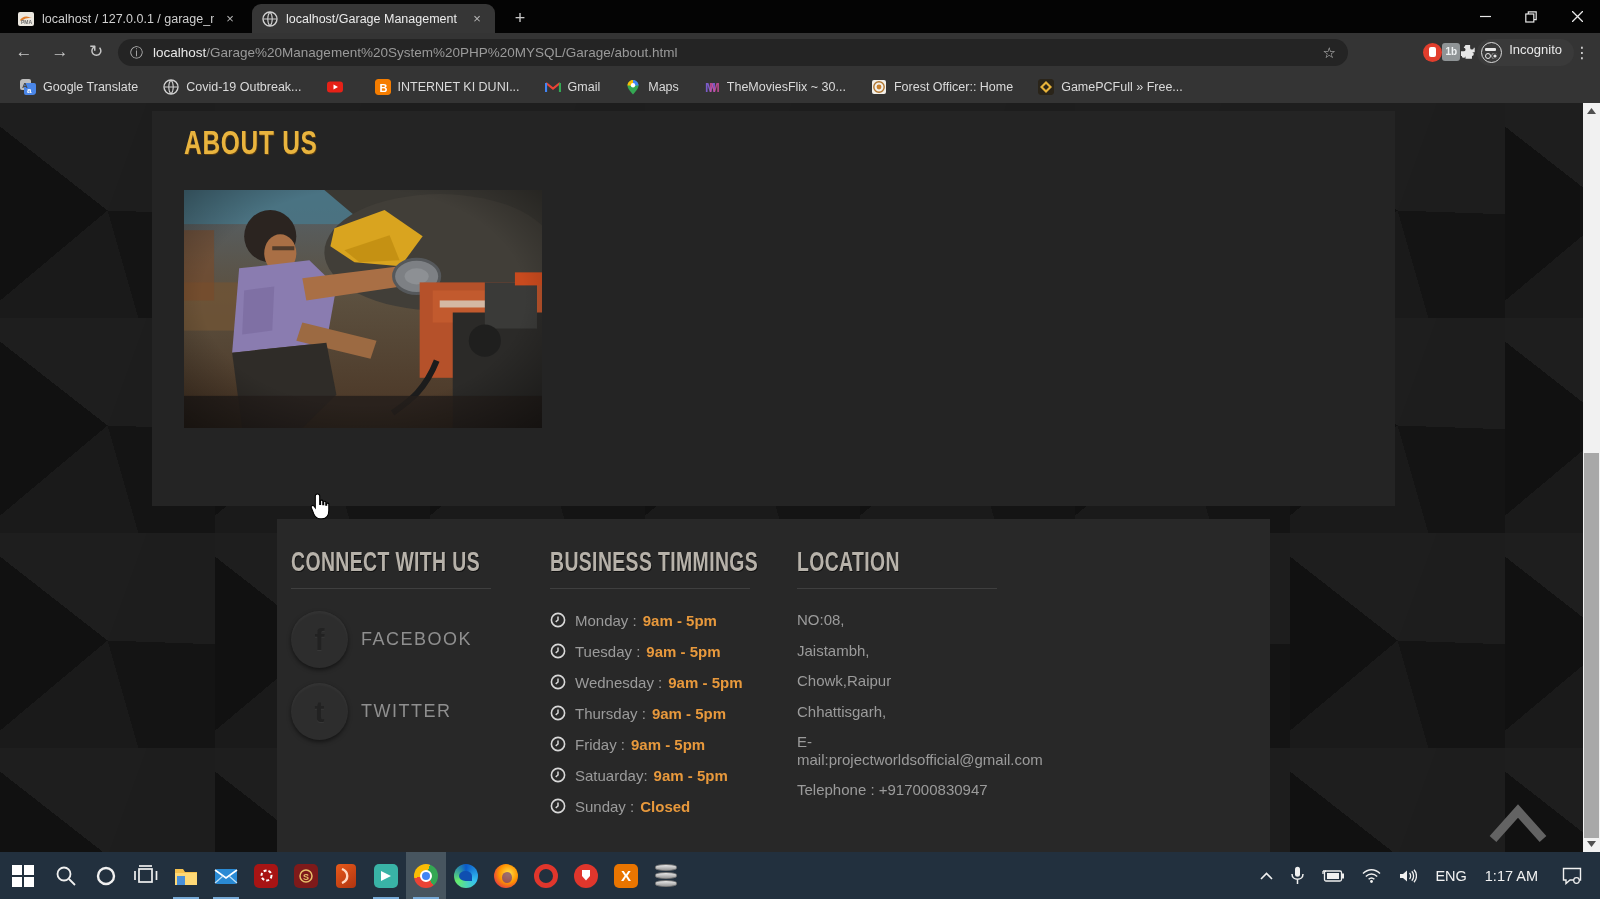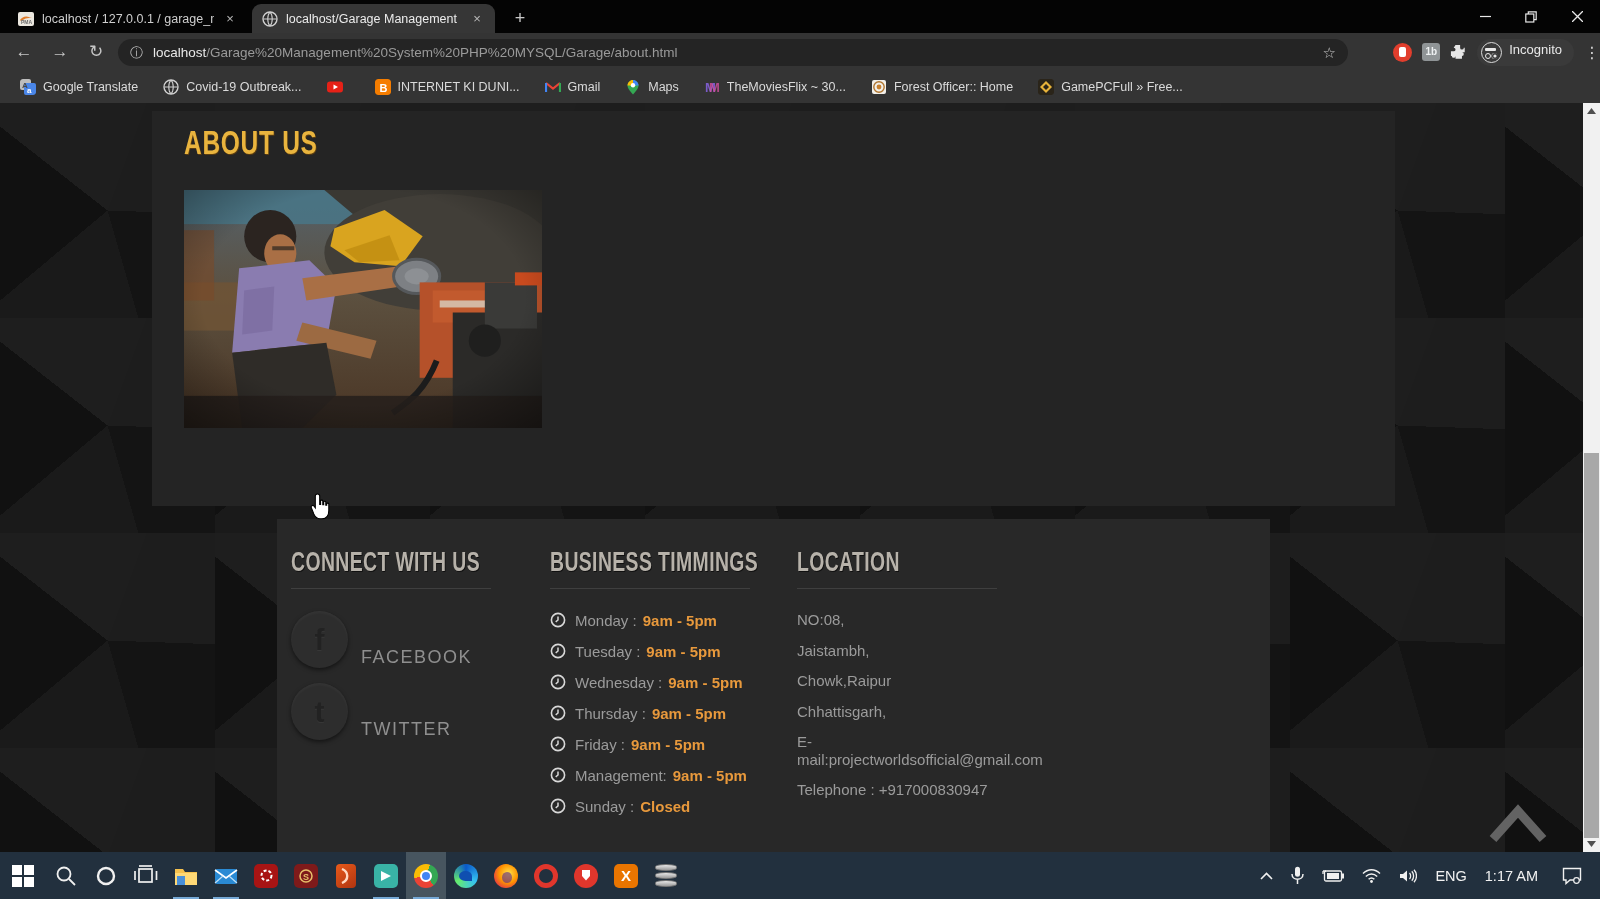--- a/index.html
+++ b/index.html
@@ -24,21 +24,21 @@
   .toolbar { position:absolute; left:0; top:33px; width:1600px; height:38px; background:#343434; }
   .navbtn { position:absolute; top:7px; width:24px; height:24px; color:#c6c6c6; font-size:17px;
     text-align:center; line-height:24px; }
   .urlpill { position:absolute; left:118px; top:6px; width:1230px; height:27px; background:#242424;
     border-radius:14px; display:flex; align-items:center; padding:0 12px; }
   .urlinfo { color:#b9b9b9; font-size:13px; margin-right:10px; }
   .urltext { font-size:13.5px; white-space:nowrap; overflow:hidden; flex:1; }
   .urlhost { color:#e9e9e9; }
   .urlpath { color:#9a9a9a; }
   .urlstar { color:#c2c2c2; font-size:15px; margin-left:8px; }
-  .extarea { position:absolute; right:0; top:0; height:38px; display:flex; align-items:center; gap:10px; }
+  .extarea { position:absolute; right:0; top:0; height:38px; display:flex; align-items:center; padding-right:10px; }
   .adblock { width:19px; height:19px; border-radius:10px; background:#e13e2d; position:relative; }
   .adblock::after{ content:""; position:absolute; left:6px; top:4px; width:7px; height:10px;
     background:#fff; border-radius:2px; }
   .onebadge { width:18px; height:18px; border-radius:3px; background:#8f9496; color:#eef1f2;
     font-size:10px; font-weight:bold; text-align:center; line-height:18px; }
   .incog { display:flex; align-items:flex-start; gap:7px; background:#3a3a3a; border-radius:14px;
     padding:3px 12px 3px 4px; color:#e9e9e9; font-size:13px; }
   .spy { width:21px; height:21px; border-radius:11px; border:1.5px solid #dadada; position:relative; }
   .spy::before { content:""; position:absolute; left:3px; top:5px; width:11px; height:3px; background:#e8e8e8; border-radius:1px;}
   .spy::after { content:""; position:absolute; left:3px; top:10px; width:4px; height:4px; border-radius:3px;
@@ -68,21 +68,21 @@
   .footerpanel { position:absolute; left:277px; top:416px; width:993px; height:333px; background:#282828; }
   .fcol { position:absolute; top:28px; }
   .fcol1 { left:14px;  width:232px; }
   .fcol2 { left:273px; width:232px; }
   .fcol3 { left:520px; width:248px; }
   .ftitle { font-size:27px; font-weight:bold; color:#b7b2aa; letter-spacing:.5px;
     transform:scaleX(.72); transform-origin:left center; text-shadow:1px 1px 0 #101010;
     white-space:nowrap; }
   .fdivider { margin-top:10px; border-bottom:1px solid #3f3f3f; width:200px; margin-bottom:22px; }
 
-  .social { display:flex; align-items:flex-end; gap:13px; margin-bottom:15px; }
+  .social { display:flex; align-items:center; gap:13px; margin-bottom:15px; }
   .socircle { width:57px; height:57px; border-radius:50%; background:#2d2d2d;
     box-shadow:inset 0 2px 3px rgba(255,255,255,.04), 0 2px 4px rgba(0,0,0,.5);
     color:#222; font-size:30px; font-weight:bold; display:flex; align-items:center; justify-content:center;
     text-shadow:0 1px 0 rgba(255,255,255,.05); }
   .solabel { color:#8f8f8f; font-size:18px; letter-spacing:1.5px; }
 
   .trow { display:flex; align-items:center; margin-bottom:13px; height:18px;text-align:right; }
   .clock { width:16px; height:16px; margin-right:9px; flex:0 0 16px; }
   .tday { color:#9b9b9b; font-size:15px; margin-right:6px; }
   .ttime { color:#e8993c; font-size:15px; font-weight:bold; }
@@ -386,21 +386,21 @@
             </svg>
             <span class="tday">Friday :</span>
             <span class="ttime">9am - 5pm</span>
           </div>
 
           <div class="trow">
             <svg class="clock" viewBox="0 0 16 16">
               <circle cx="8" cy="8" r="6.6" fill="none" stroke="#d8d8d8" stroke-width="1.6"></circle>
               <path d="M8 4.5 V8 L5.7 9.8" stroke="#d8d8d8" stroke-width="1.5" fill="none"></path>
             </svg>
-            <span class="tday">Management:</span>
+            <span class="tday">Satuarday:</span>
             <span class="ttime">9am - 5pm</span>
           </div>
 
           <div class="trow">
             <svg class="clock" viewBox="0 0 16 16">
               <circle cx="8" cy="8" r="6.6" fill="none" stroke="#d8d8d8" stroke-width="1.6"></circle>
               <path d="M8 4.5 V8 L5.7 9.8" stroke="#d8d8d8" stroke-width="1.5" fill="none"></path>
             </svg>
             <span class="tday">Sunday :</span>
             <span class="ttime">Closed</span>

